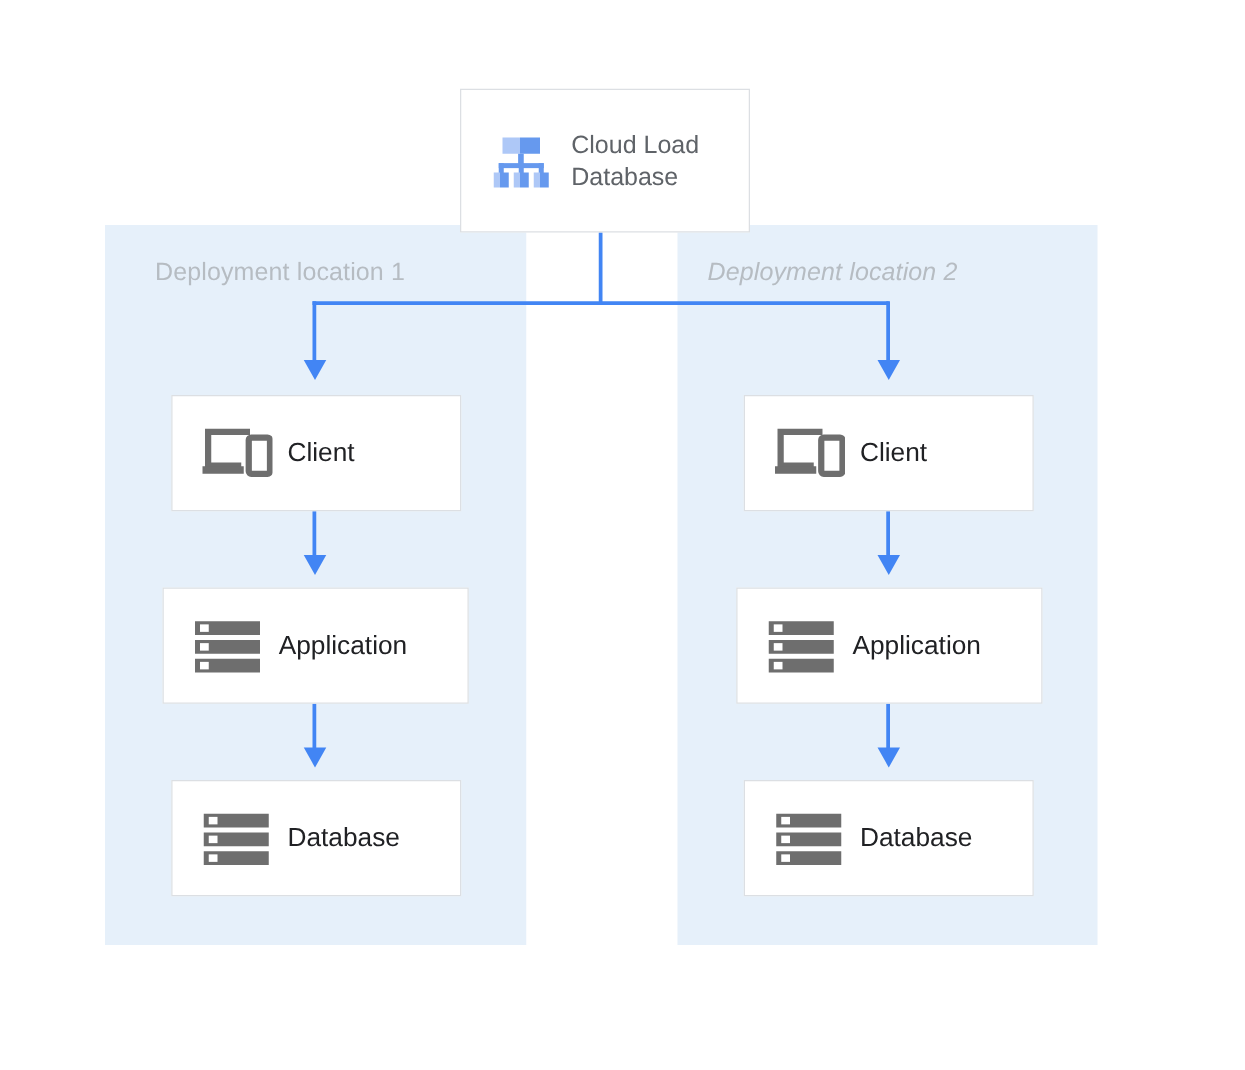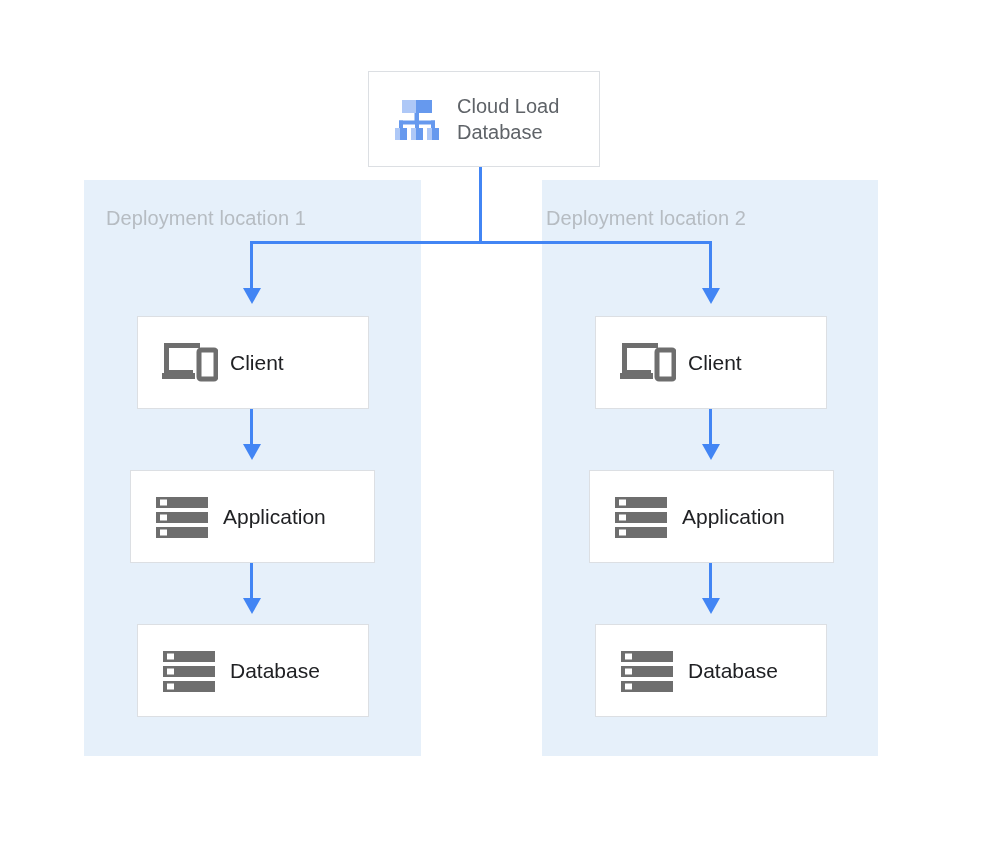--- a/index.html
+++ b/index.html
@@ -77,22 +77,22 @@
   svg { display: block; }
 </style>
 </head>
 <body>
 
 <div id="canvas">
 
   <div class="zone" style="left:84px; top:180px; width:337px; height:576px;"></div>
   <div class="zone" style="left:542px; top:180px; width:336px; height:576px;"></div>
 
-  <div class="zone-title" style="left:106px; top:207px;">Deployment location 1</div>
-  <div class="zone-title" style="left:546px; top:207px;">Deployment location 2</div>
+  <div class="zone-title" style="left:124px; top:207px;">Deployment location 1</div>
+  <div class="zone-title" style="left:566px; top:207px;font-style:italic;">Deployment location 2</div>
 
   <div class="conn conn-v" style="left:479px; top:166px; height:77px;"></div>
 
   <div class="conn conn-h" style="left:250px; top:241px; width:461px;"></div>
 
   <div class="conn conn-v" style="left:250px; top:241px; height:50px;"></div>
   <div class="arrow" style="left:242.5px; top:288px;"></div>
 
   <div class="conn conn-v" style="left:709px; top:241px; height:50px;"></div>
   <div class="arrow" style="left:701.5px; top:288px;"></div>
@@ -102,21 +102,21 @@
 
   <div class="conn conn-v" style="left:250px; top:562px; height:39px;"></div>
   <div class="arrow" style="left:242.5px; top:598px;"></div>
 
   <div class="conn conn-v" style="left:709px; top:408px; height:39px;"></div>
   <div class="arrow" style="left:701.5px; top:444px;"></div>
 
   <div class="conn conn-v" style="left:709px; top:562px; height:39px;"></div>
   <div class="arrow" style="left:701.5px; top:598px;"></div>
 
-  <div class="node" style="left:368px; top:71px; width:232px; height:96px; padding-left:22px;">
+  <div class="node" style="left:368px; top:71px; width:232px; height:115px; padding-left:22px;">
     <div class="node-icon" style="width:54px;">
       <svg width="50" height="50" viewBox="0 0 50 50" aria-hidden="true">
 
         <rect x="9" y="6" width="14" height="13" fill="#AEC8F7"></rect>
         <rect x="23" y="6" width="16" height="13" fill="#6699EE"></rect>
 
         <rect x="21.5" y="19" width="4.5" height="8" fill="#6699EE"></rect>
 
         <rect x="6" y="26.5" width="36" height="4" fill="#6699EE"></rect>
 

